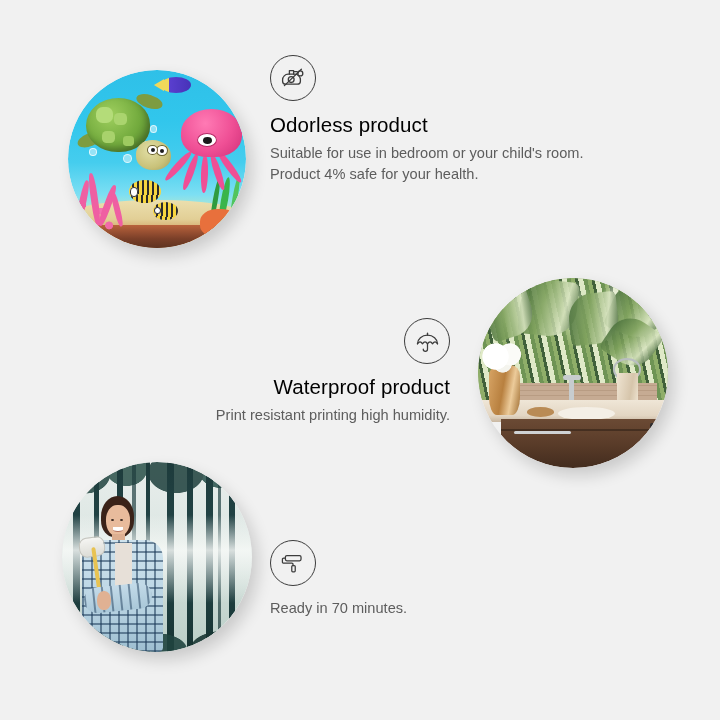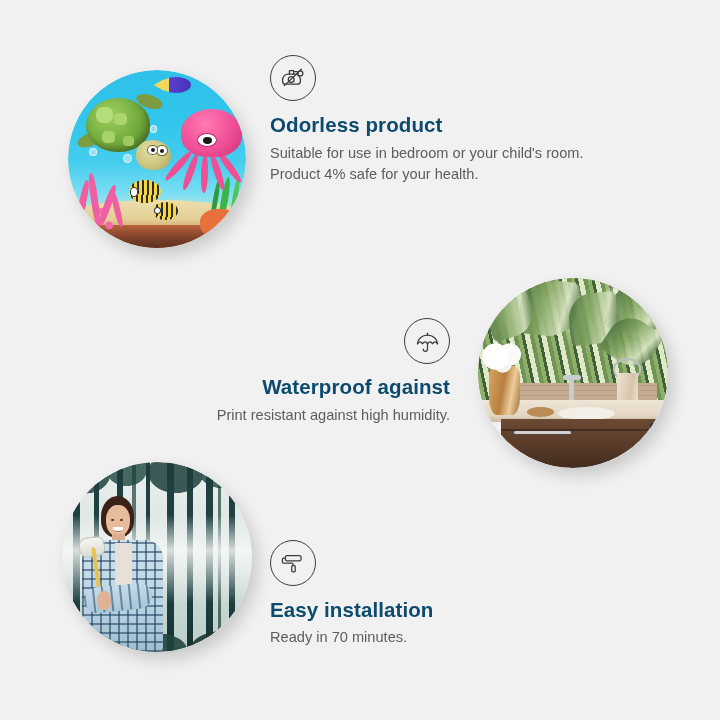--- a/index.html
+++ b/index.html
@@ -381,22 +381,22 @@
   .feature { position: absolute; }
   .f-icon {
     width: 46px; height: 46px;
     border-radius: 50%;
     border: 1.6px solid #3c3c3c;
     display: flex; align-items: center; justify-content: center;
     box-sizing: border-box;
   }
   .f-title {
     font-size: 20.5px;
-    font-weight: bold;
-    color: #0c4a6e;
+    font-weight: normal;
+    color: #000000;
     letter-spacing: 0.1px;
     white-space: nowrap;
   }
   .f-desc {
     font-size: 14.6px;
     color: #5d5d5d;
     line-height: 1.42;
   }
 
   
@@ -538,29 +538,28 @@
 
   <div class="feature" id="feature-waterproof">
     <div class="f-icon">
       <svg class="icon-svg" width="27" height="27" viewBox="0 0 28 28" fill="none" stroke="#3c3c3c" stroke-width="1.3" stroke-linecap="round" stroke-linejoin="round">
         <path d="M3.6 16.4 a10.4 9 0 0 1 20.8 0"></path>
         <path d="M3.6 16.4 c1.7 -2.6 3.6 -2.6 5.2 0 c1.7 -2.6 3.6 -2.6 5.2 0 c1.7 -2.6 3.6 -2.6 5.2 0 c1.7 -2.6 3.6 -2.6 5.2 0"></path>
         <path d="M14 16.4 V22 a2.2 2.2 0 0 1 -4.4 0"></path>
         <path d="M14 7.4 V5.4"></path>
       </svg>
     </div>
-    <div class="f-title">Waterproof against</div>
-    <div class="f-desc">Print resistant against high humidity.</div>
+    <div class="f-title">Waterproof product</div>
+    <div class="f-desc">Print resistant printing high humidity.</div>
   </div>
 
   <div class="feature" id="feature-installation">
     <div class="f-icon">
       <svg class="icon-svg" width="27" height="27" viewBox="0 0 28 28" fill="none" stroke="#3c3c3c" stroke-width="1.3" stroke-linecap="round" stroke-linejoin="round">
         <rect x="5.6" y="5.8" width="16.2" height="5.4" rx="1.5"></rect>
         <path d="M5.6 8.5 H3.8 a1.3 1.3 0 0 0 -1.3 1.3 v2.6 a1.3 1.3 0 0 0 1.3 1.3 h8.6 a1.1 1.1 0 0 1 1.1 1.1 v1.3"></path>
         <rect x="12.2" y="16.2" width="3.6" height="6.4" rx="1"></rect>
       </svg>
     </div>
-    <div class="f-title">Easy installation</div>
     <div class="f-desc">Ready in 70 minutes.</div>
   </div>
 
 </div>
 
 </body></html>

